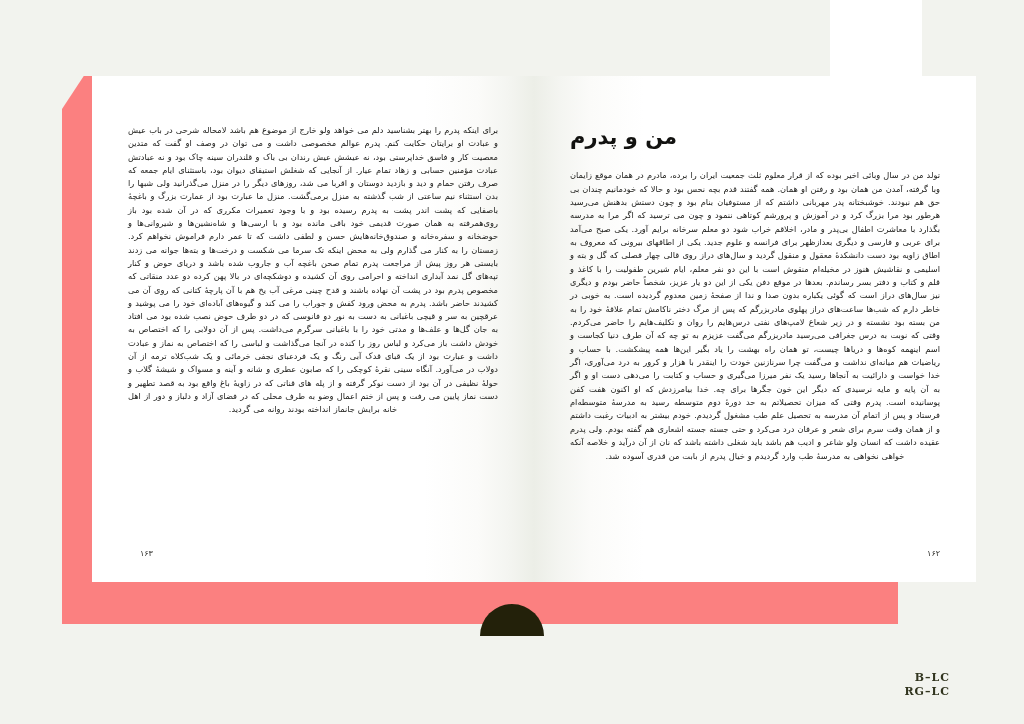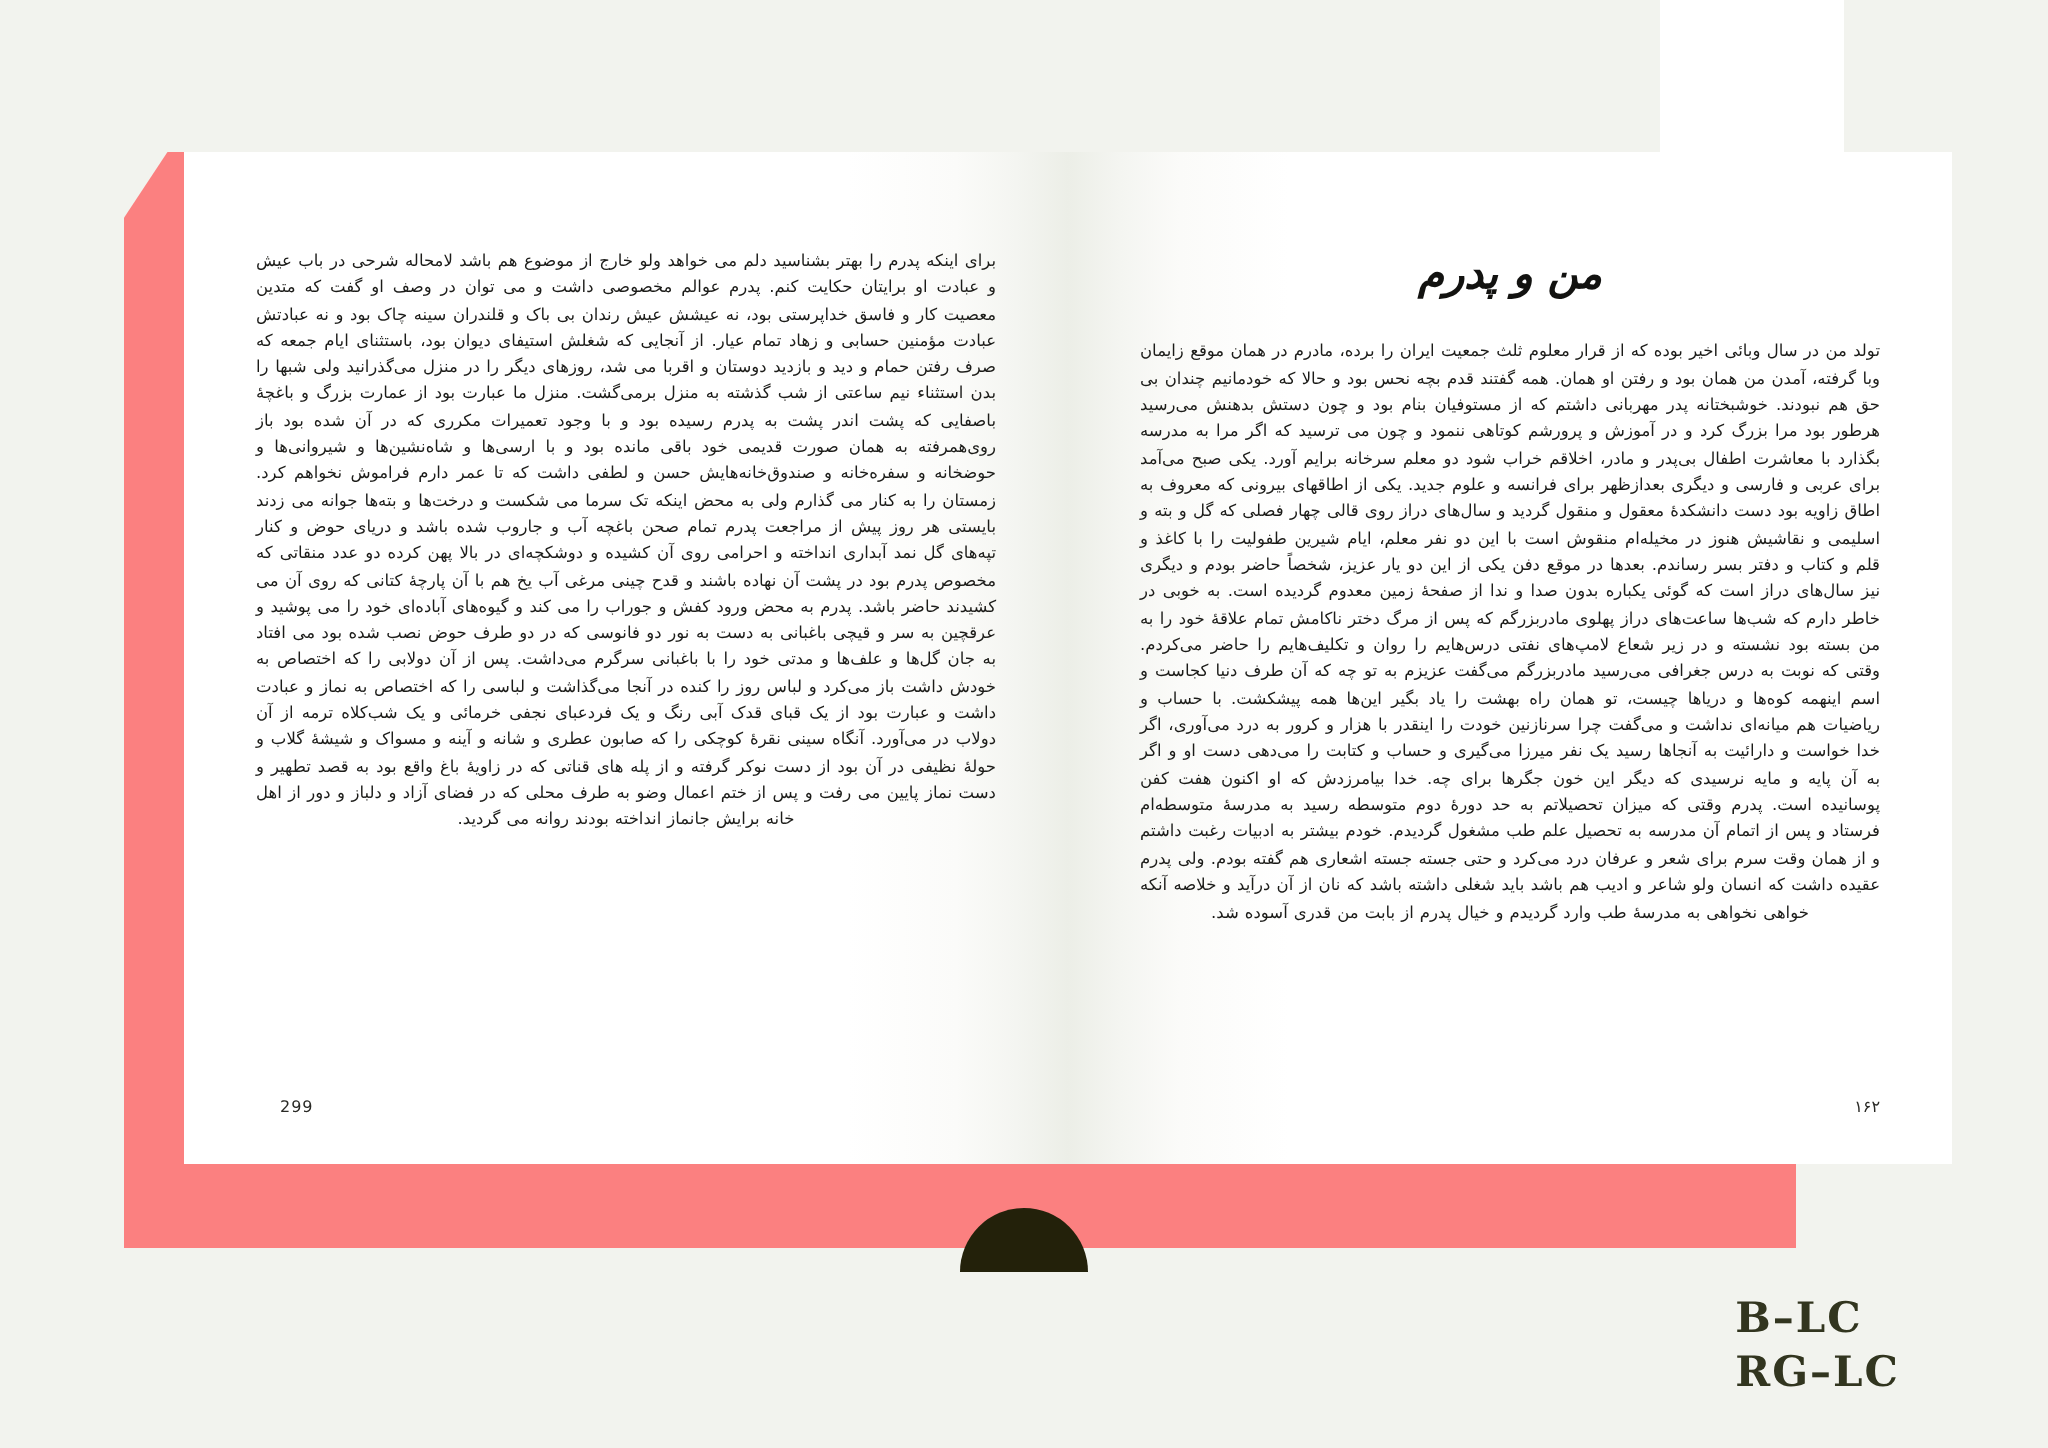--- a/index.html
+++ b/index.html
@@ -76,24 +76,23 @@
     background: linear-gradient(to right,
         #eceee7 0px, #f4f5f1 26px, #fbfbf9 56px, #ffffff 110px);
   }
 
   .page-title {
     font-family: "DejaVu Sans", sans-serif;
     font-weight: bold;
     font-size: 21px;
     line-height: 1.3;
     color: #121210;
-    text-align: center;
+    text-align: left;
     margin: 4px 0 18px 0;
     letter-spacing: -0.2px;
-    font-style: italic;
   }
 
   .page-body {
     font-family: "DejaVu Sans", sans-serif;
     font-size: 8.25px;
     line-height: 13.35px;
     color: #1b1b18;
     text-align: justify;
     text-align-last: center;
     word-spacing: 0.4px;
@@ -122,41 +121,41 @@
     background: #23210a;
     border-radius: 50%;
     clip-path: inset(0 0 50% 0);
   }
 
   
   #signature {
     position: absolute;
     right: 74px;
     bottom: 24px;
-    text-align: left;
+    text-align: right;
     font-family: "DejaVu Serif", serif;
-    font-size: 21px;
+    font-size: 11px;
     font-weight: bold;
     line-height: 1.32;
     color: #32351f;
     letter-spacing: 1px;
   }
 </style>
 </head>
 <body>
 
 <div id="top-notch"></div>
 
 <div id="book-frame"></div>
 
 <div id="page-spread">
 
   <div class="page" id="page-left">
     <div class="page-body">برای اینکه پدرم را بهتر بشناسید دلم می خواهد ولو خارج از موضوع هم باشد لامحاله شرحی در باب عیش و عبادت او برایتان حکایت کنم. پدرم عوالم مخصوصی داشت و می توان در وصف او گفت که متدین معصیت کار و فاسق خداپرستی بود، نه عیشش عیش رندان بی باک و قلندران سینه چاک بود و نه عبادتش عبادت مؤمنین حسابی و زهاد تمام عیار. از آنجایی که شغلش استیفای دیوان بود، باستثنای ایام جمعه که صرف رفتن حمام و دید و بازدید دوستان و اقربا می شد، روزهای دیگر را در منزل می‌گذرانید ولی شبها را بدن استثناء نیم ساعتی از شب گذشته به منزل برمی‌گشت. منزل ما عبارت بود از عمارت بزرگ و باغچهٔ باصفایی که پشت اندر پشت به پدرم رسیده بود و با وجود تعمیرات مکرری که در آن شده بود باز روی‌همرفته به همان صورت قدیمی خود باقی مانده بود و با ارسی‌ها و شاه‌نشین‌ها و شیروانی‌ها و حوضخانه و سفره‌خانه و صندوق‌خانه‌هایش حسن و لطفی داشت که تا عمر دارم فراموش نخواهم کرد. زمستان را به کنار می گذارم ولی به محض اینکه تک سرما می شکست و درخت‌ها و بته‌ها جوانه می زدند بایستی هر روز پیش از مراجعت پدرم تمام صحن باغچه آب و جاروب شده باشد و دریای حوض و کنار تپه‌های گل نمد آبداری انداخته و احرامی روی آن کشیده و دوشکچه‌ای در بالا پهن کرده دو عدد منقاتی که مخصوص پدرم بود در پشت آن نهاده باشند و قدح چینی مرغی آب یخ هم با آن پارچهٔ کتانی که روی آن می کشیدند حاضر باشد. پدرم به محض ورود کفش و جوراب را می کند و گیوه‌های آباده‌ای خود را می پوشید و عرقچین به سر و قیچی باغبانی به دست به نور دو فانوسی که در دو طرف حوض نصب شده بود می افتاد به جان گل‌ها و علف‌ها و مدتی خود را با باغبانی سرگرم می‌داشت. پس از آن دولابی را که اختصاص به خودش داشت باز می‌کرد و لباس روز را کنده در آنجا می‌گذاشت و لباسی را که اختصاص به نماز و عبادت داشت و عبارت بود از یک قبای قدک آبی رنگ و یک فردعبای نجفی خرمائی و یک شب‌کلاه ترمه از آن دولاب در می‌آورد. آنگاه سینی نقرهٔ کوچکی را که صابون عطری و شانه و آینه و مسواک و شیشهٔ گلاب و حولهٔ نظیفی در آن بود از دست نوکر گرفته و از پله های قناتی که در زاویهٔ باغ واقع بود به قصد تطهیر و دست نماز پایین می رفت و پس از ختم اعمال وضو به طرف محلی که در فضای آزاد و دلباز و دور از اهل خانه برایش جانماز انداخته بودند روانه می گردید.</div>
-    <div class="page-number">299</div>
+    <div class="page-number">۱۶۳</div>
   </div>
 
   <div class="page" id="page-right">
     <h1 class="page-title">من و پدرم</h1>
     <div class="page-body">تولد من در سال وبائی اخیر بوده که از قرار معلوم ثلث جمعیت ایران را برده، مادرم در همان موقع زایمان وبا گرفته، آمدن من همان بود و رفتن او همان. همه گفتند قدم بچه نحس بود و حالا که خودمانیم چندان بی حق هم نبودند. خوشبختانه پدر مهربانی داشتم که از مستوفیان بنام بود و چون دستش بدهنش می‌رسید هرطور بود مرا بزرگ کرد و در آموزش و پرورشم کوتاهی ننمود و چون می ترسید که اگر مرا به مدرسه بگذارد با معاشرت اطفال بی‌پدر و مادر، اخلاقم خراب شود دو معلم سرخانه برایم آورد. یکی صبح می‌آمد برای عربی و فارسی و دیگری بعدازظهر برای فرانسه و علوم جدید. یکی از اطاقهای بیرونی که معروف به اطاق زاویه بود دست دانشکدهٔ معقول و منقول گردید و سال‌های دراز روی قالی چهار فصلی که گل و بته و اسلیمی و نقاشیش هنوز در مخیله‌ام منقوش است با این دو نفر معلم، ایام شیرین طفولیت را با کاغذ و قلم و کتاب و دفتر بسر رساندم. بعدها در موقع دفن یکی از این دو یار عزیز، شخصاً حاضر بودم و دیگری نیز سال‌های دراز است که گوئی یکباره بدون صدا و ندا از صفحهٔ زمین معدوم گردیده است. به خوبی در خاطر دارم که شب‌ها ساعت‌های دراز پهلوی مادربزرگم که پس از مرگ دختر ناکامش تمام علاقهٔ خود را به من بسته بود نشسته و در زیر شعاع لامپ‌های نفتی درس‌هایم را روان و تکلیف‌هایم را حاضر می‌کردم. وقتی که نوبت به درس جغرافی می‌رسید مادربزرگم می‌گفت عزیزم به تو چه که آن طرف دنیا کجاست و اسم اینهمه کوه‌ها و دریاها چیست، تو همان راه بهشت را یاد بگیر این‌ها همه پیشکشت. با حساب و ریاضیات هم میانه‌ای نداشت و می‌گفت چرا سرنازنین خودت را اینقدر با هزار و کرور به درد می‌آوری، اگر خدا خواست و دارائیت به آنجاها رسید یک نفر میرزا می‌گیری و حساب و کتابت را می‌دهی دست او و اگر به آن پایه و مایه نرسیدی که دیگر این خون جگرها برای چه. خدا بیامرزدش که او اکنون هفت کفن پوسانیده است. پدرم وقتی که میزان تحصیلاتم به حد دورهٔ دوم متوسطه رسید به مدرسهٔ متوسطه‌ام فرستاد و پس از اتمام آن مدرسه به تحصیل علم طب مشغول گردیدم. خودم بیشتر به ادبیات رغبت داشتم و از همان وقت سرم برای شعر و عرفان درد می‌کرد و حتی جسته جسته اشعاری هم گفته بودم. ولی پدرم عقیده داشت که انسان ولو شاعر و ادیب هم باشد باید شغلی داشته باشد که نان از آن درآید و خلاصه آنکه خواهی نخواهی به مدرسهٔ طب وارد گردیدم و خیال پدرم از بابت من قدری آسوده شد.</div>
     <div class="page-number">۱۶۲</div>
   </div>
 
 </div>
 

